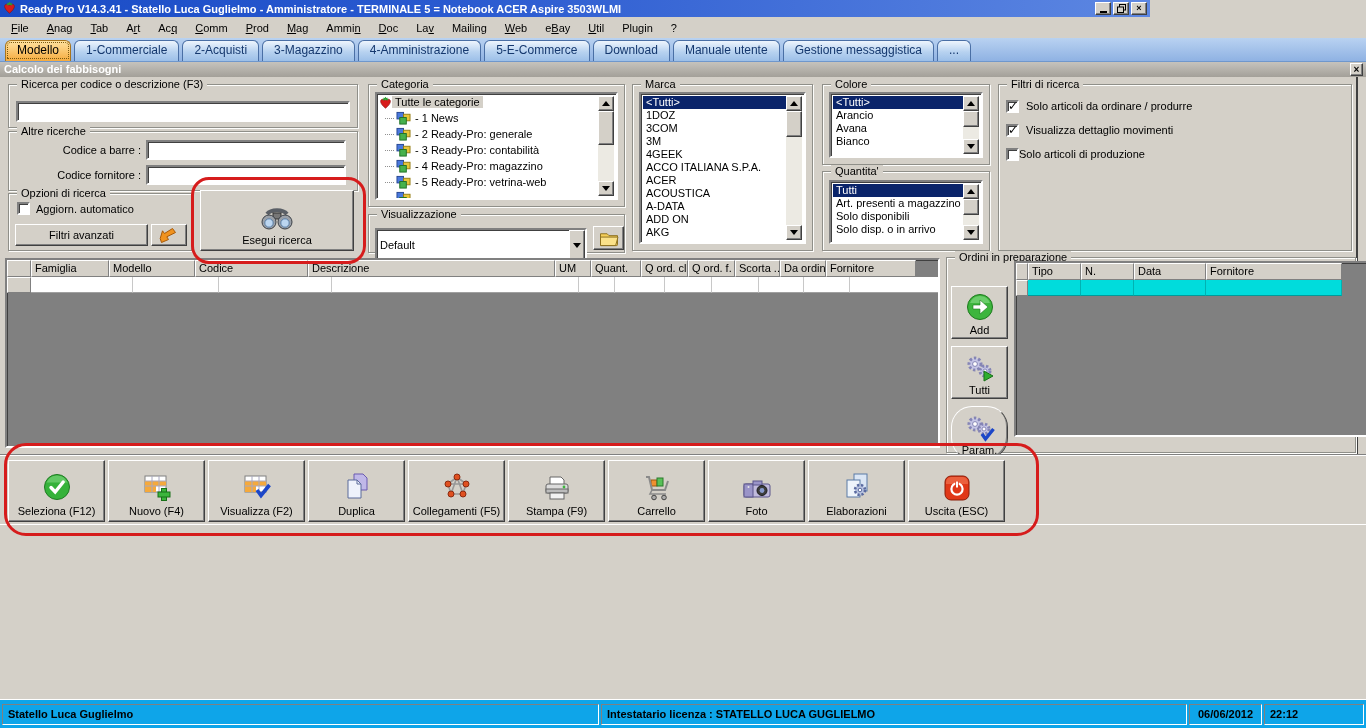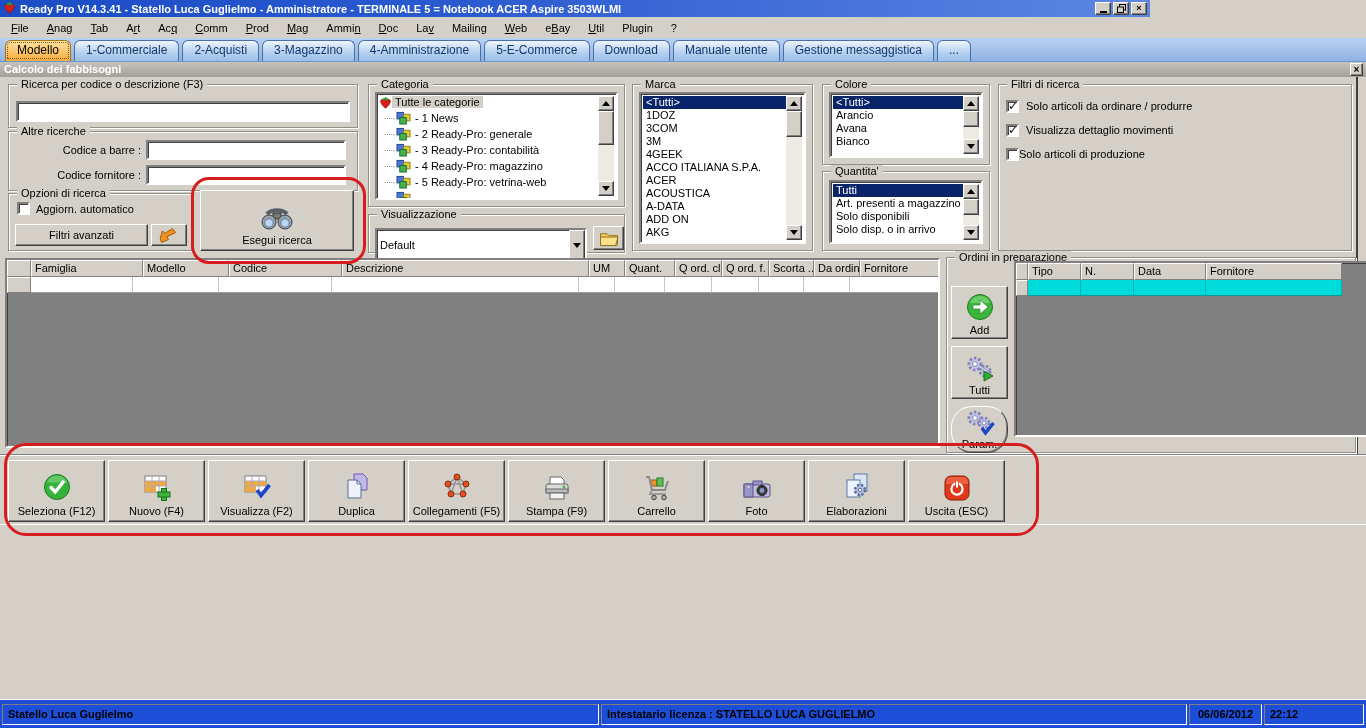--- a/index.html
+++ b/index.html
@@ -93,21 +93,21 @@
   .vbtn svg { margin-bottom:2px; }
 
   .toolstrip { left:0; top:455px; width:1366px; height:70px; background:#d4d0c8;
     border-top:1px solid #fff; border-bottom:1px solid #fff; box-shadow:0 -1px 0 #808080; }
   .tbtn { position:absolute; top:4px; width:97px; height:62px; background:#d4d0c8;
     border:1px solid; border-color:#fff #404040 #404040 #fff; box-shadow:inset -1px -1px 0 #808080;
     display:flex; flex-direction:column; align-items:center; justify-content:flex-end; padding-bottom:4px; }
   .tbtn svg { margin-bottom:3px; }
   .tbtn .tlbl { white-space:nowrap; }
 
-  .statusbar { left:0; top:699px; width:1366px; height:29px; background:#1d4ed8; border-top:1px solid #fff; }
+  .statusbar { left:0; top:699px; width:1366px; height:29px; background:#0ea5e9; border-top:1px solid #fff; }
   .spanel { position:absolute; top:4px; height:21px; border:1px solid; border-color:#808080 #fff #fff #808080;
     padding:0 5px; line-height:19px; font-weight:bold; white-space:nowrap; overflow:hidden; }
 
   .annot { border:3px solid #d61c1c; border-radius:18px; pointer-events:none; }
 
   .dd { background:#fff; border:2px solid; border-color:#808080 #fff #fff #808080; box-shadow:inset 1px 1px 0 #404040;
     display:flex; align-items:center; }
   .dd .ddtext { flex:1; padding-left:3px; line-height:15px; }
   .dd .ddbtn { width:16px; height:100%; }
 
@@ -406,21 +406,21 @@
     <div style="height: 24px; display: flex; align-items: center; ">
       <span class="cb"></span>
       <span>Solo articoli di produzione</span>
     </div>
   </div>
 
 
 <div class="gridwrap abs" id="results" style="left:5px;top:258px;width:935px;height:190px;">
     <div class="hrow">
       <div class="th" style="width: 24px;"></div>
-      <div class="th" style="width: 112px;">Famiglia</div>
+      <div class="th" style="width: 78px;">Famiglia</div>
       <div class="th" style="width: 86px;">Modello</div>
       <div class="th" style="width: 113px;">Codice</div>
       <div class="th" style="width: 247px;">Descrizione</div>
       <div class="th" style="width: 36px;">UM</div>
       <div class="th" style="width: 50px;">Quant.</div>
       <div class="th" style="width: 47px;">Q ord. cl.</div>
       <div class="th" style="width: 47px;">Q ord. f.</div>
       <div class="th" style="width: 45px;">Scorta ...</div>
       <div class="th" style="width: 46px;">Da ordin.</div>
       <div class="th" style="width: 90px;">Fornitore</div>
@@ -457,21 +457,21 @@
     <div class="vbtn abs" style="left: 951px; top: 331px; width: 57px; height: 53px;">
       <svg width="32" height="28" viewBox="0 0 32 28">
         <circle cx="11" cy="10" r="6" fill="#c6c6e6" stroke="#8585b5" stroke-width="3" stroke-dasharray="2.4 2"></circle>
         <circle cx="11" cy="10" r="2.4" fill="#fff" stroke="#8585b5"></circle>
         <circle cx="21" cy="17" r="5" fill="#c6c6e6" stroke="#8585b5" stroke-width="3" stroke-dasharray="2.2 1.8"></circle>
         <circle cx="21" cy="17" r="2" fill="#fff" stroke="#8585b5"></circle>
         <path d="M20 17l9 5-9 5z" fill="#2fae2f" stroke="#187018"></path>
       </svg>
       <span>Tutti</span>
     </div>
-    <div class="vbtn abs" style="left: 951px; top: 391px; width: 57px; height: 47px; border-radius: 21px;">
+    <div class="vbtn abs" style="left: 951px; top: 391px; width: 57px; height: 53px; border-radius: 21px;">
       <svg width="32" height="28" viewBox="0 0 32 28">
         <circle cx="11" cy="10" r="6" fill="#c6c6e6" stroke="#8585b5" stroke-width="3" stroke-dasharray="2.4 2"></circle>
         <circle cx="11" cy="10" r="2.4" fill="#fff" stroke="#8585b5"></circle>
         <circle cx="20" cy="15" r="5" fill="#c6c6e6" stroke="#8585b5" stroke-width="3" stroke-dasharray="2.2 1.8"></circle>
         <circle cx="20" cy="15" r="2" fill="#fff" stroke="#8585b5"></circle>
         <path d="M18 20l3.5 5 8-10" stroke="#1c46c8" stroke-width="3.4" fill="none"></path>
       </svg>
       <span>Param.</span>
     </div>
   </div>

